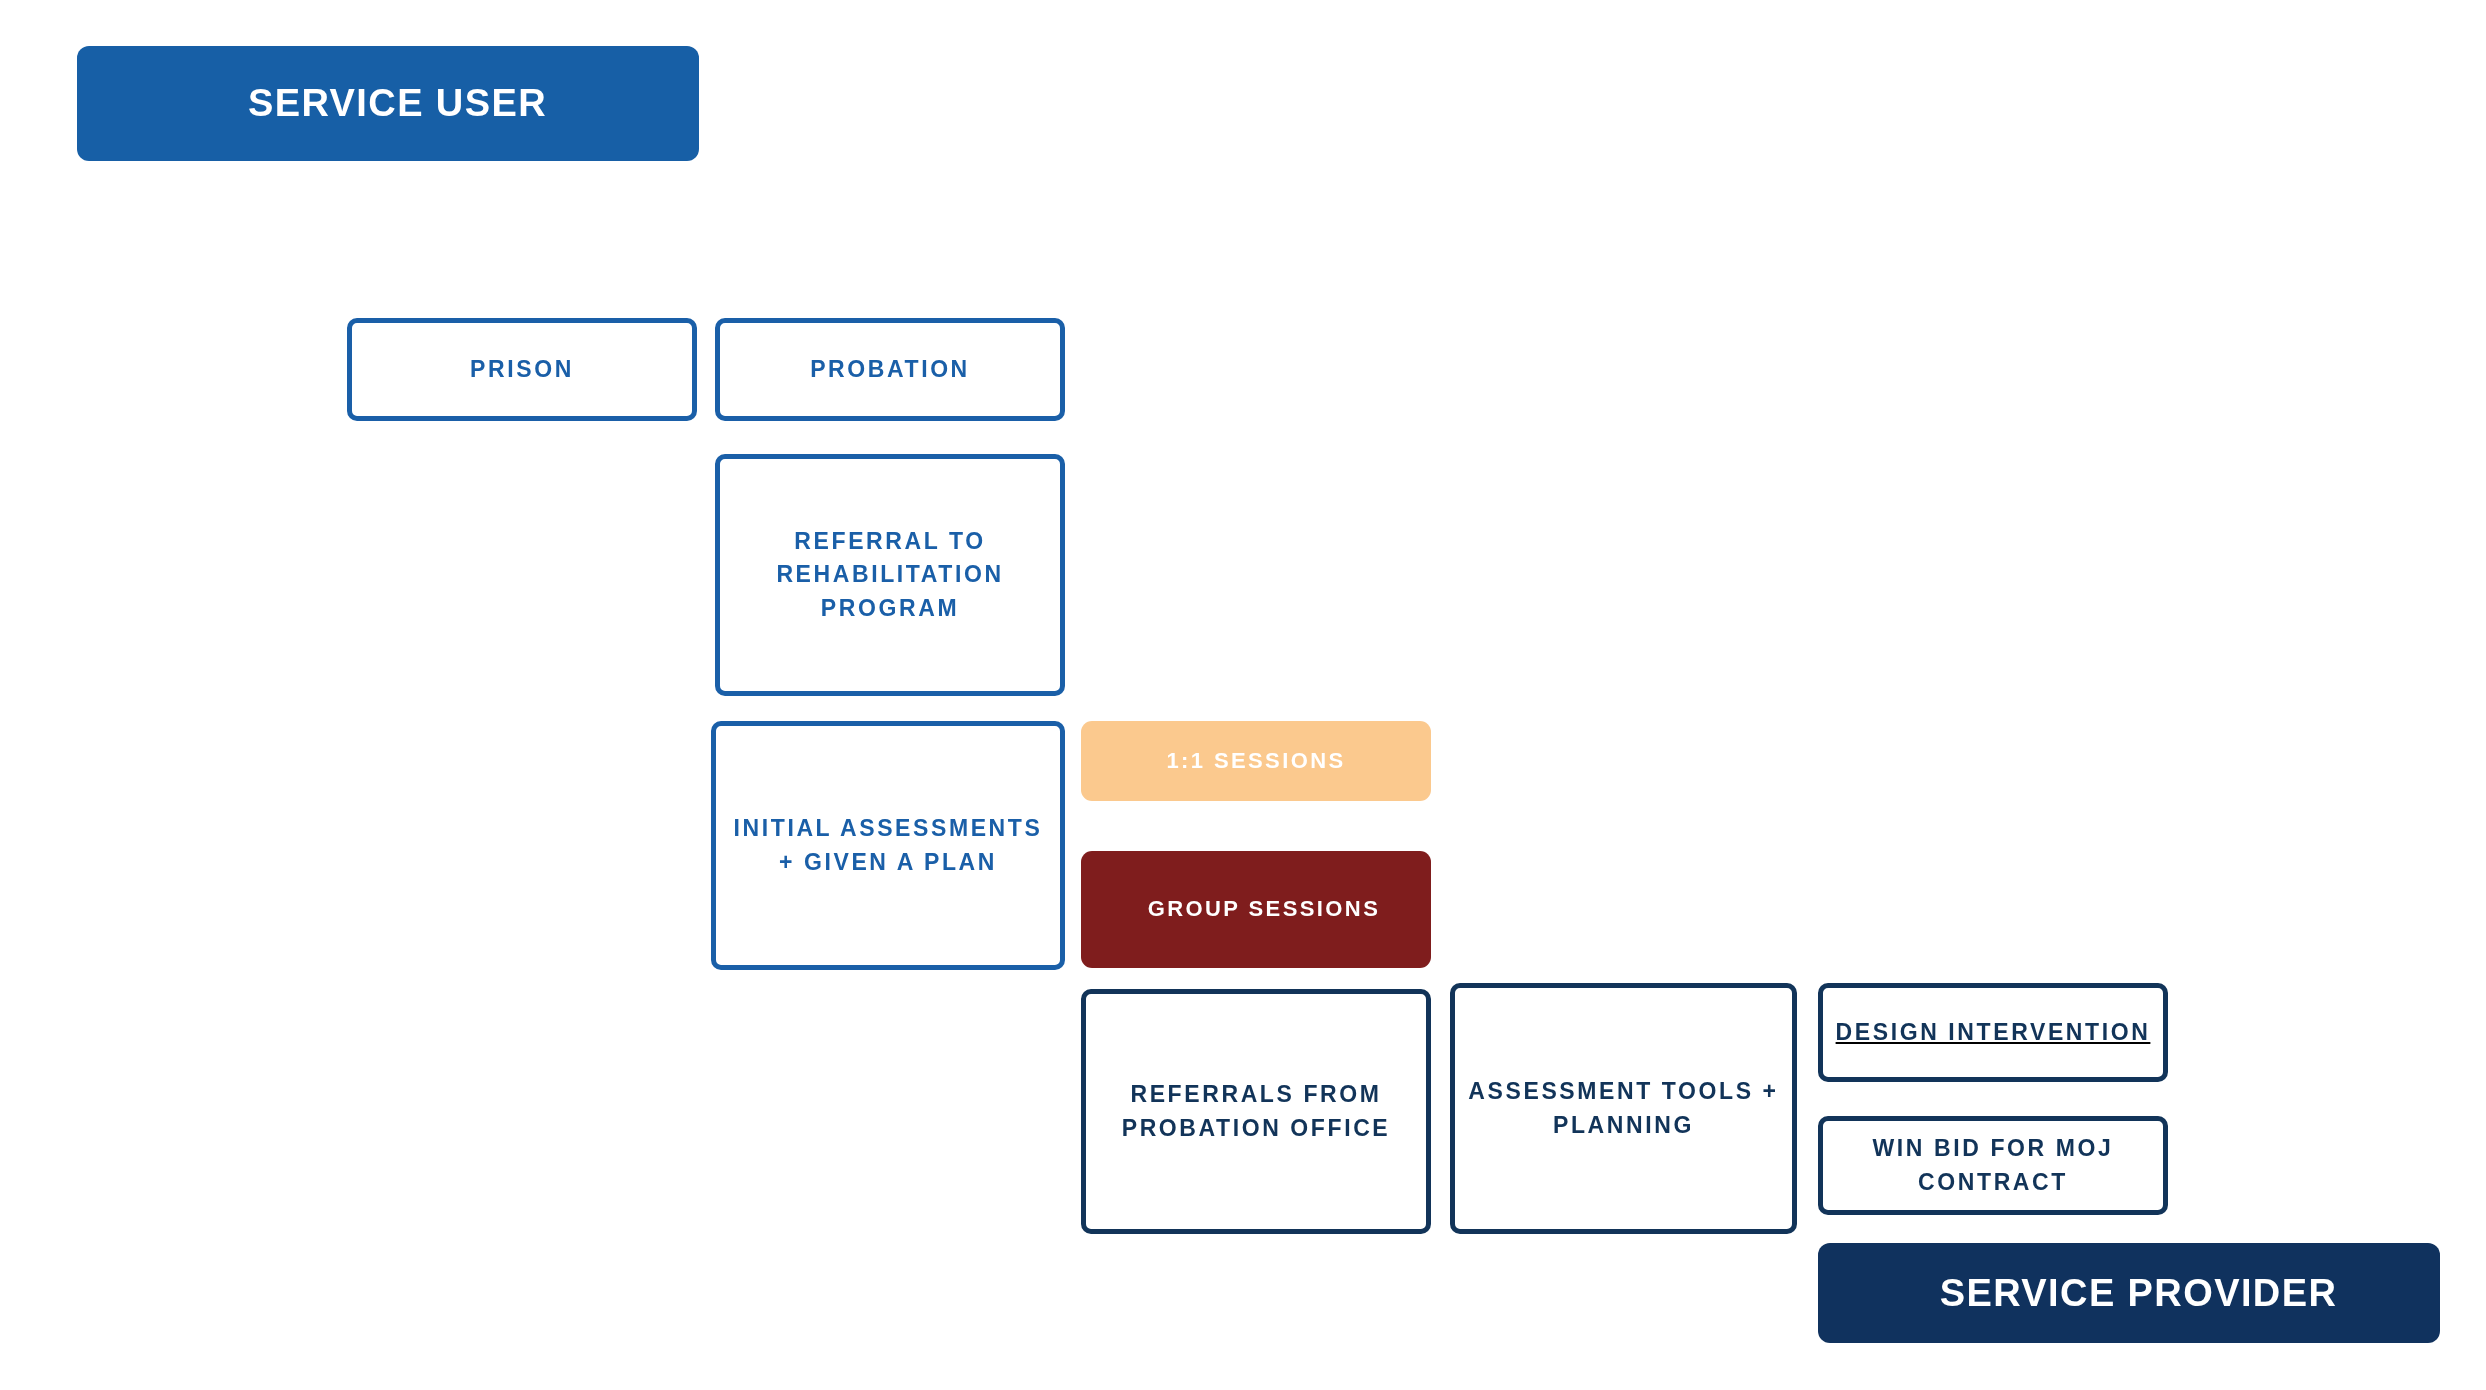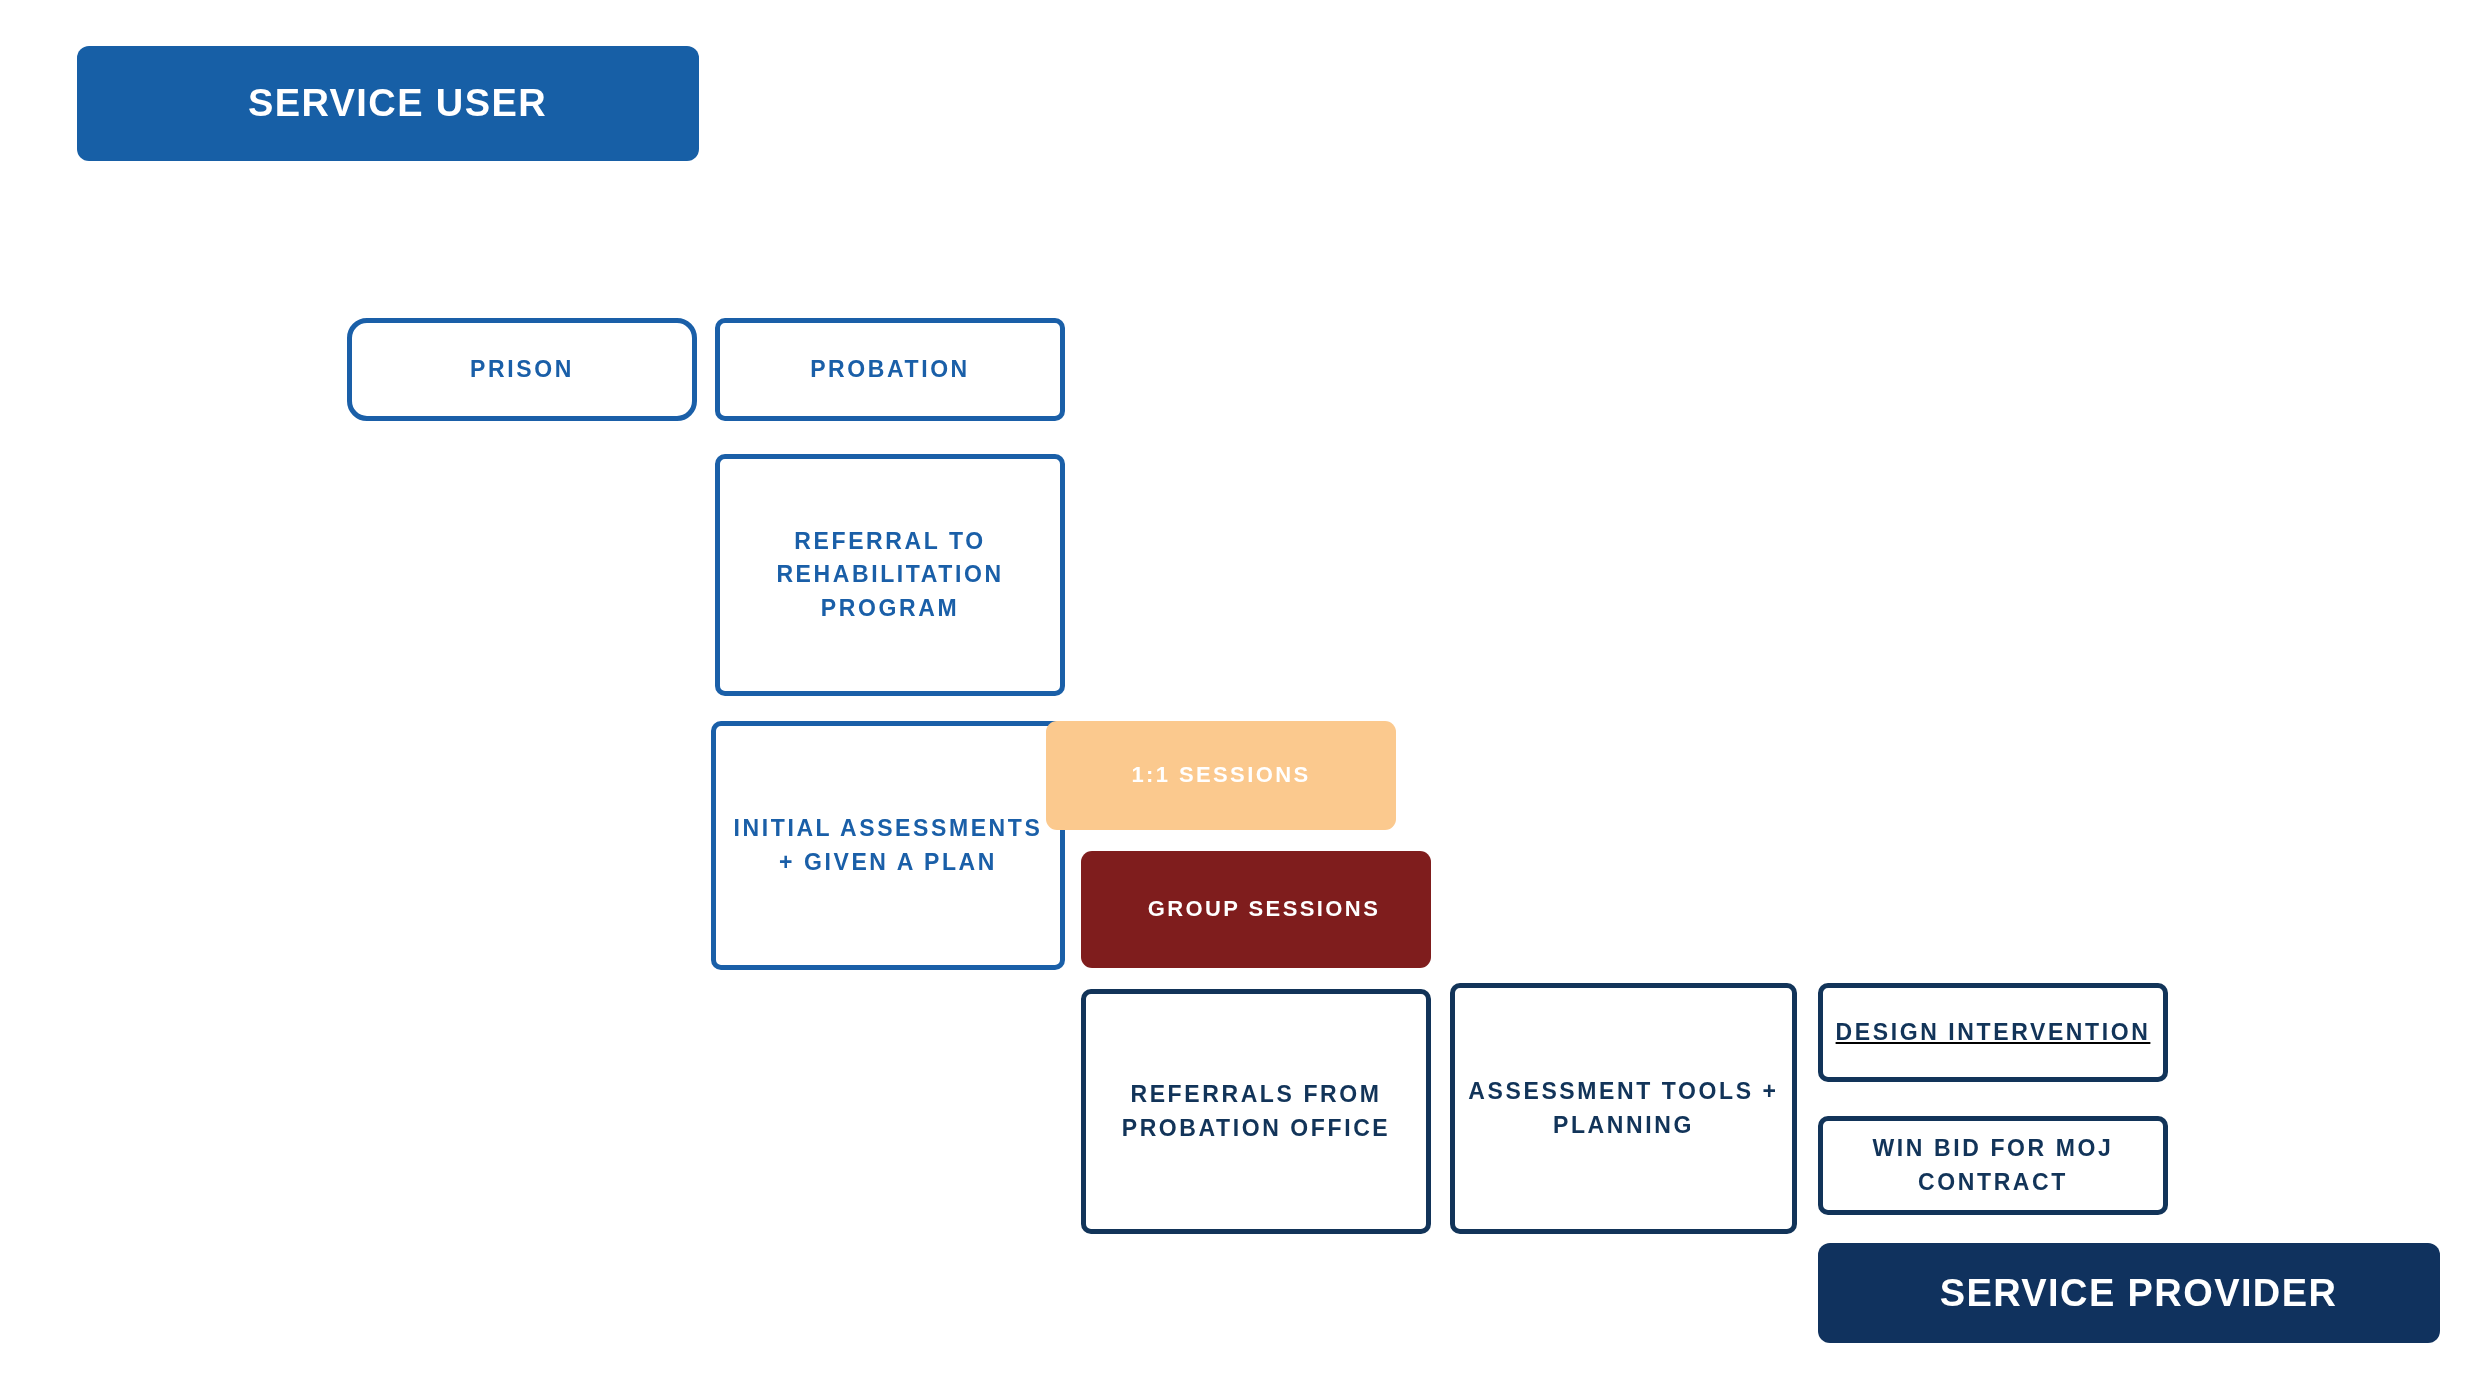--- a/index.html
+++ b/index.html
@@ -103,37 +103,37 @@
 </head>
 <body>
 
 <div id="canvas">
 
   <div class="node banner banner-user" style="left:77px; top:46px; width:622px; height:115px;">
     <span class="label">SERVICE USER</span>
   </div>
 
 
-  <div class="node card-blue" style="left:347px; top:318px; width:350px; height:103px;border-radius:20px;">
+  <div class="node card-blue" style="left:347px; top:318px; width:350px; height:103px;">
     <span class="label">PRISON</span>
   </div>
 
   <div class="node card-blue" style="left:715px; top:318px; width:350px; height:103px;">
     <span class="label">PROBATION</span>
   </div>
 
   <div class="node card-blue" style="left:715px; top:454px; width:350px; height:242px;">
     <span class="label">REFERRAL TO REHABILITATION PROGRAM</span>
   </div>
 
   <div class="node card-blue" style="left:711px; top:721px; width:354px; height:249px;">
     <span class="label">INITIAL ASSESSMENTS + GIVEN A PLAN</span>
   </div>
 
-  <div class="node chip chip-light" style="left:1046px; top:721px; width:350px; height:109px;justify-content:flex-end;">
+  <div class="node chip chip-light" style="left:1081px; top:721px; width:350px; height:80px;justify-content:flex-end;">
     <span class="label">1:1 SESSIONS</span>
   </div>
 
   <div class="node chip chip-solid" style="left:1081px; top:851px; width:350px; height:117px;">
     <span class="label">GROUP SESSIONS</span>
   </div>
 
   <div class="node card-navy" style="left:1081px; top:989px; width:350px; height:245px;">
     <span class="label">REFERRALS FROM PROBATION OFFICE</span>
   </div>

